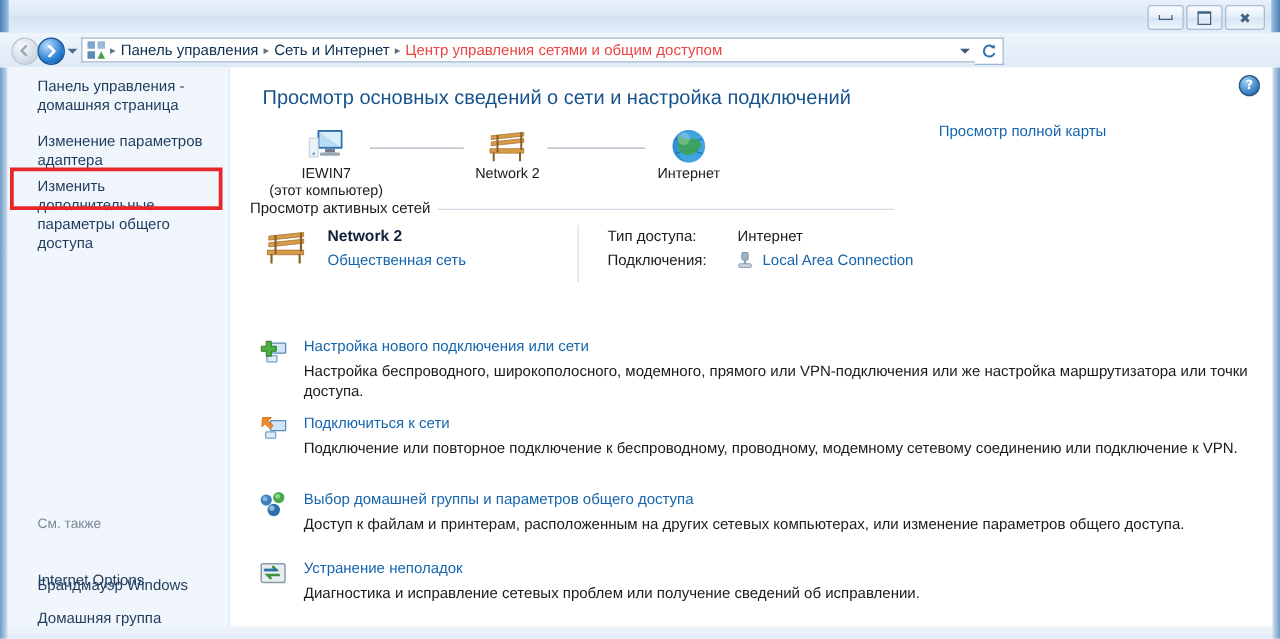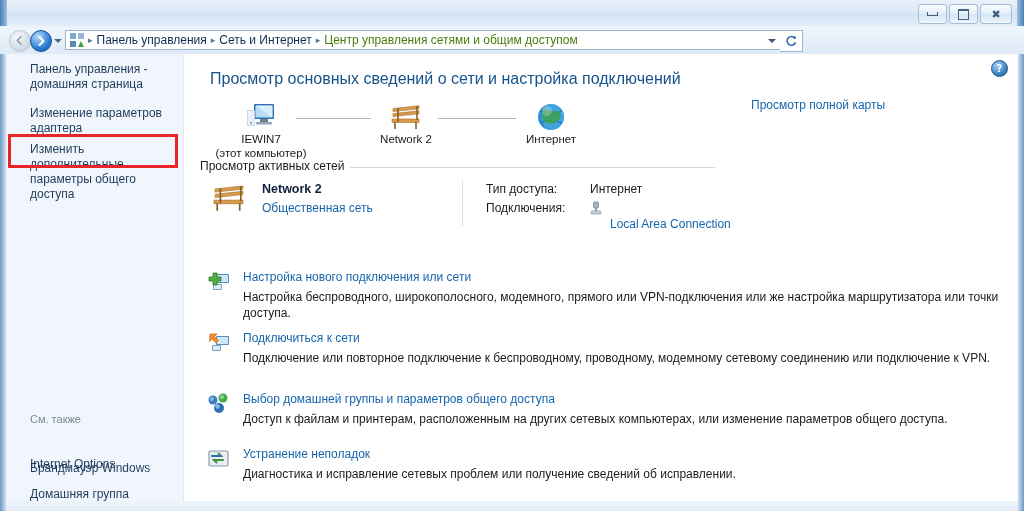--- a/index.html
+++ b/index.html
@@ -65,21 +65,21 @@
   .crumbbox{
     position:absolute;left:65px;top:4px;width:715px;height:20px;
     background:#fff;border:1px solid #9bb6cc;border-right:none;
     display:flex;align-items:center;padding-left:3px;box-sizing:border-box;
     overflow:hidden;white-space:nowrap;
   }
   .cpicon{
     position:relative;width:16px;height:16px;flex:none;margin-right:2px;
   }
   .crumb{font-size:12px;color:#0b2e52;padding:0 3px;}
-  .crumb.last{color:#4d7c0f;}
+  .crumb.last{color:#ef4444;}
   .sep{color:#5b728a;font-size:9px;padding:0 1px;}
   .crumbdrop{
     position:absolute;right:4px;top:8px;width:0;height:0;
     border-left:4px solid transparent;border-right:4px solid transparent;
     border-top:4px solid #3a5a78;
   }
   .refreshbtn{
     position:absolute;left:780px;top:4px;width:22px;height:20px;
     background:#fff;border:1px solid #9bb6cc;border-left:none;
     display:flex;align-items:center;justify-content:center;
@@ -165,21 +165,21 @@
   .sec-change{top:192px;width:810px;}
   .sec-change .line{left:167px;width:640px;}
 
   
   .netblock{position:absolute;left:25px;top:126px;width:790px;height:48px;}
   .netname{position:absolute;left:52px;top:2px;font-size:12.5px;font-weight:bold;color:#10203a;}
   .nettype{position:absolute;left:52px;top:21px;font-size:12px;color:#1665ad;}
   .vdiv{position:absolute;left:252px;top:0;width:1px;height:46px;background:#d6dfe8;}
   .flab{position:absolute;left:276px;font-size:12px;color:#1b1b1b;}
   .fval{position:absolute;left:380px;font-size:12px;color:#1b1b1b;}
-  .fval.link{color:#1665ad;left:400px;margin-top:16px;}
+  .fval.link{color:#1665ad;left:400px;}
   .r1{top:2px;} .r2{top:21px;}
   .connico{position:absolute;left:380px;top:21px;width:12px;height:14px;}
 
   
   .item{position:absolute;left:22px;width:800px;}
   .item .iico{position:absolute;left:0;top:0;width:24px;height:24px;}
   .item .ttl{position:absolute;left:36px;top:0;font-size:12px;color:#1665ad;}
   .item .dsc{position:absolute;left:36px;top:19px;font-size:12px;color:#1b1b1b;line-height:16px;width:760px;}
   .it1{top:216px;} .it2{top:277px;} .it3{top:338px;} .it4{top:393px;}
 

